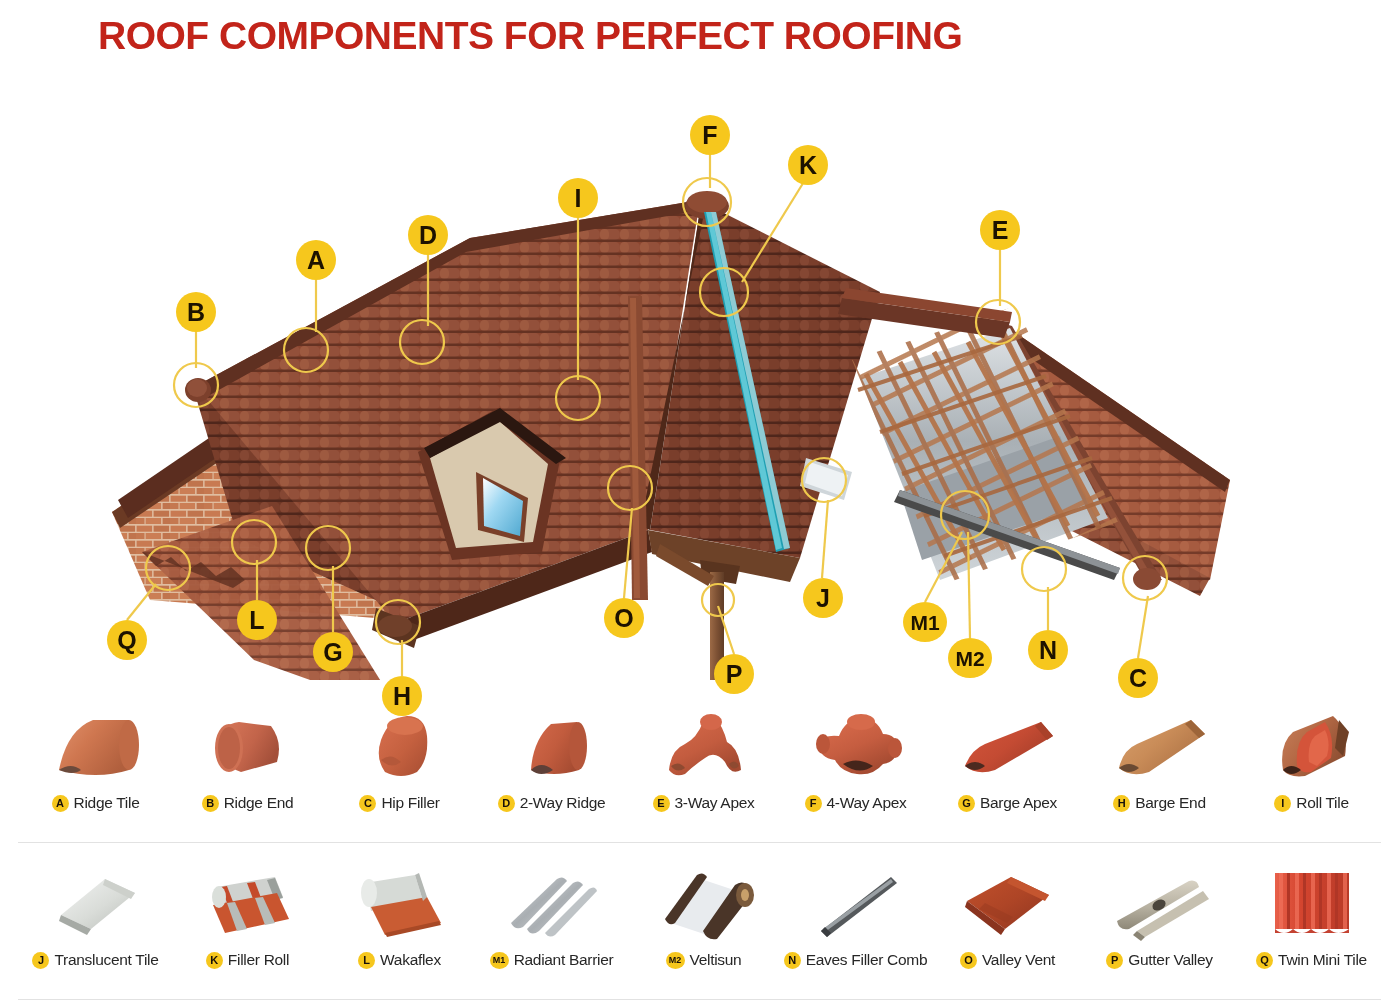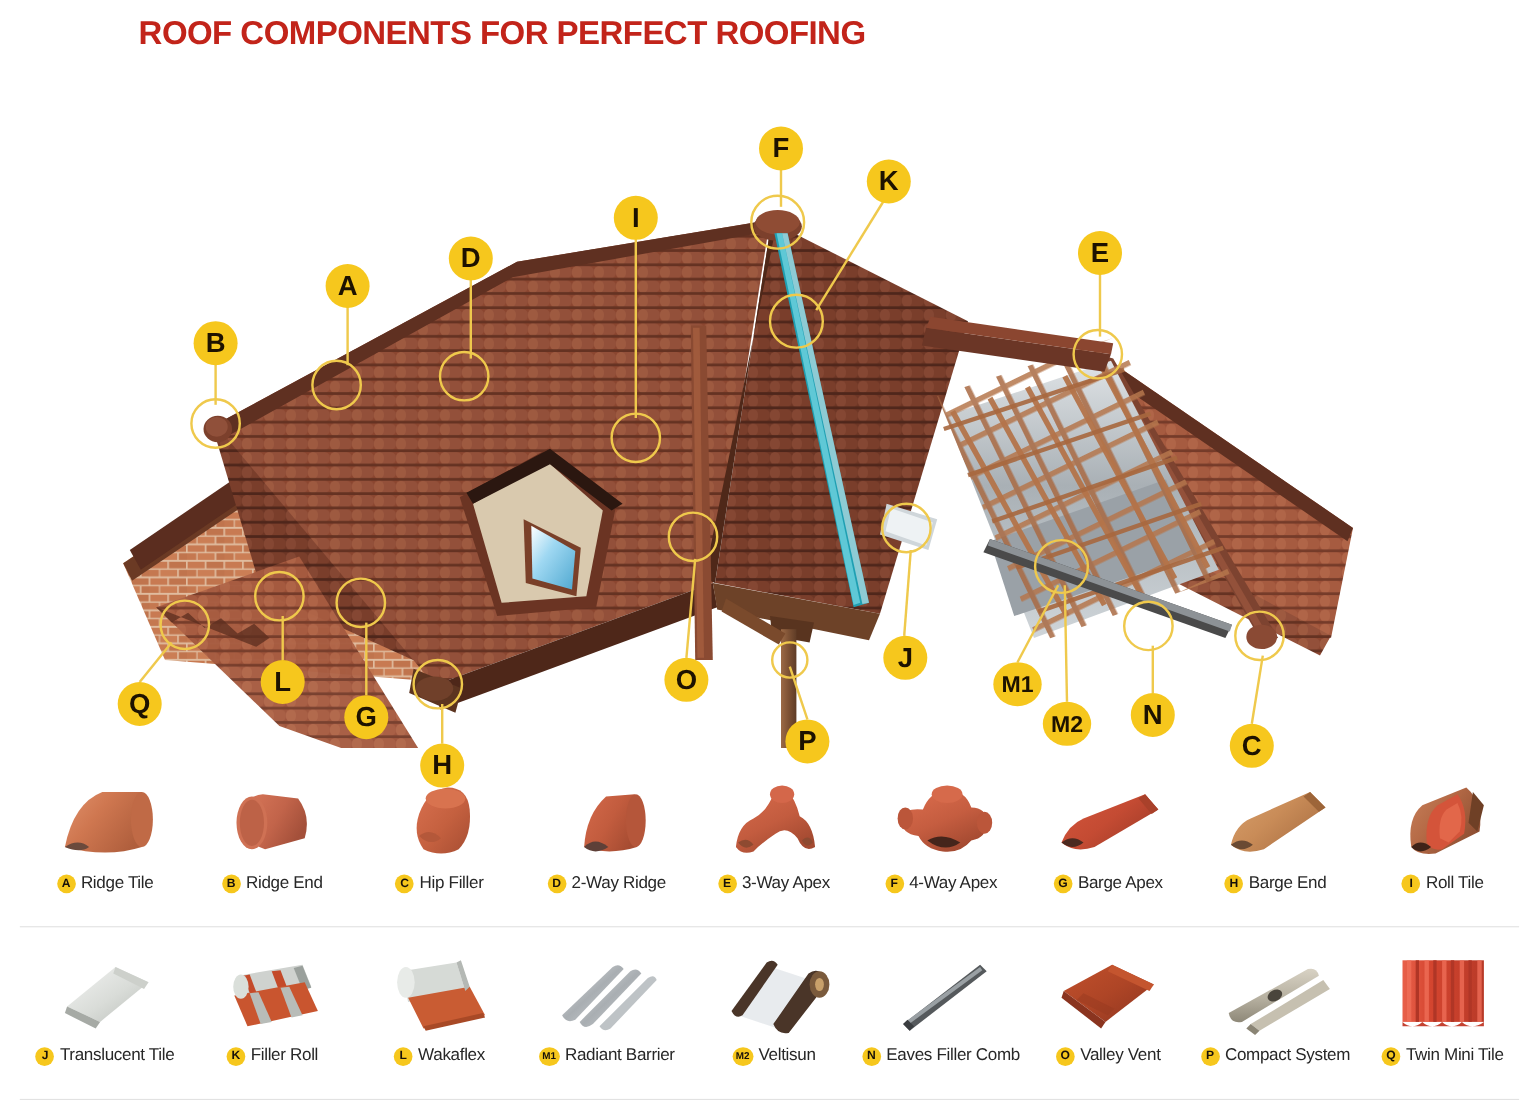--- a/index.html
+++ b/index.html
@@ -15,27 +15,26 @@
     height: 1000px;
     background: #ffffff;
     overflow: hidden;
   }
 
   
   #title {
     position: absolute;
     left: 98px;
     top: 14px;
-    font-size: 30px;
+    font-size: 39px;
     font-weight: bold;
     letter-spacing: -0.5px;
     color: #c2241a;
     font-family: "Liberation Sans", sans-serif;
     white-space: nowrap;
-    margin-left: 28px;
   }
 
   
   #diagram {
     position: absolute;
     left: 0; top: 60px;
     width: 1399px; height: 620px;
   }
   #diagram svg { display:block; }
 
@@ -734,21 +733,21 @@
                 </linearGradient>
               </defs>
               <path d="M16,64 L88,24 Q96,22 98,30 L28,72 Q18,74 16,64 Z" fill="url(#h4)"></path>
               <ellipse cx="58" cy="48" rx="7" ry="5" transform="rotate(-29 58 48)" fill="#4a453c"></ellipse>
               <path d="M36,74 L102,34 L108,42 L44,80 Z" fill="#c6c0b0"></path>
               <path d="M36,74 L44,80 L40,84 L32,78 Z" fill="#8a8474"></path>
             </svg>
         </div>
         <div class="lab-row">
           <span class="badge">P</span>
-          <span class="lab-txt">Compact System</span>
+          <span class="lab-txt">Gutter Valley</span>
         </div>
       </div>
 
       <div class="legend-cell" style="left:1234px;">
         <div class="thumb-wrap">
           <svg width="118" height="86" viewBox="0 0 118 86">
               <defs>
                 <linearGradient id="h5" x1="0" y1="0" x2="1" y2="0">
                   <stop offset="0%" stop-color="#e8604a"></stop>
                   <stop offset="35%" stop-color="#d4452f"></stop>

